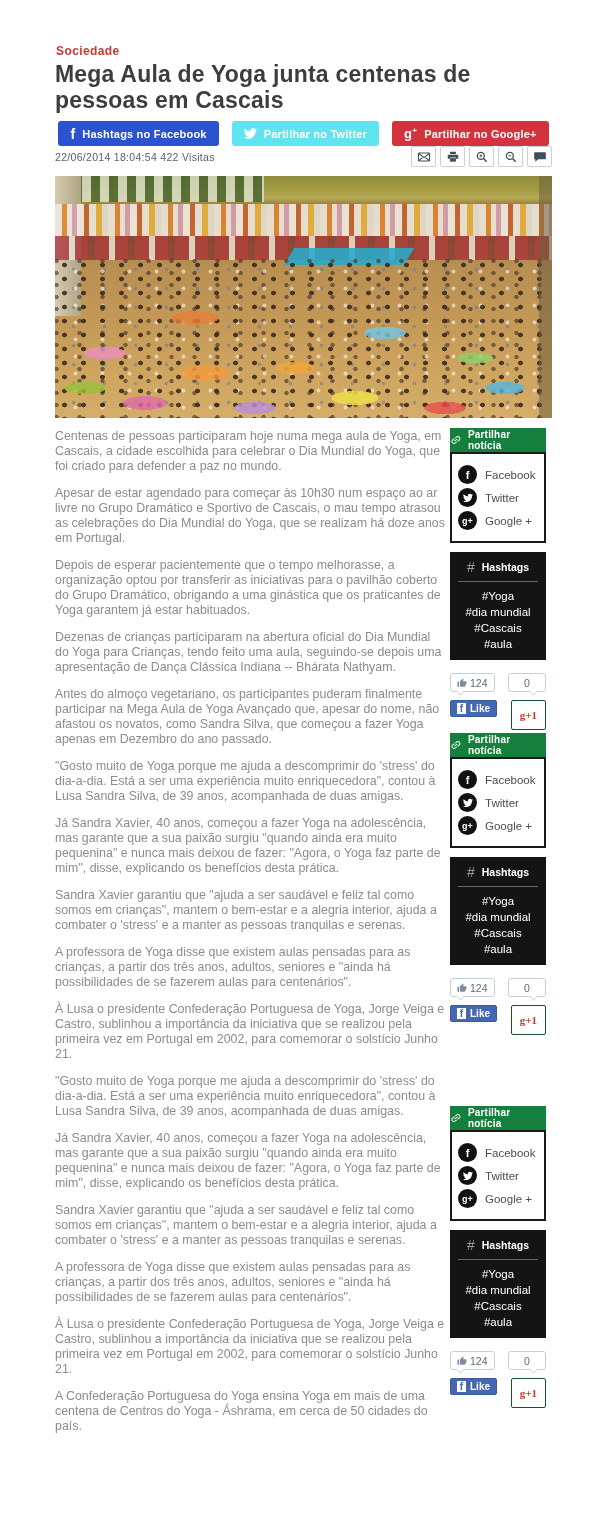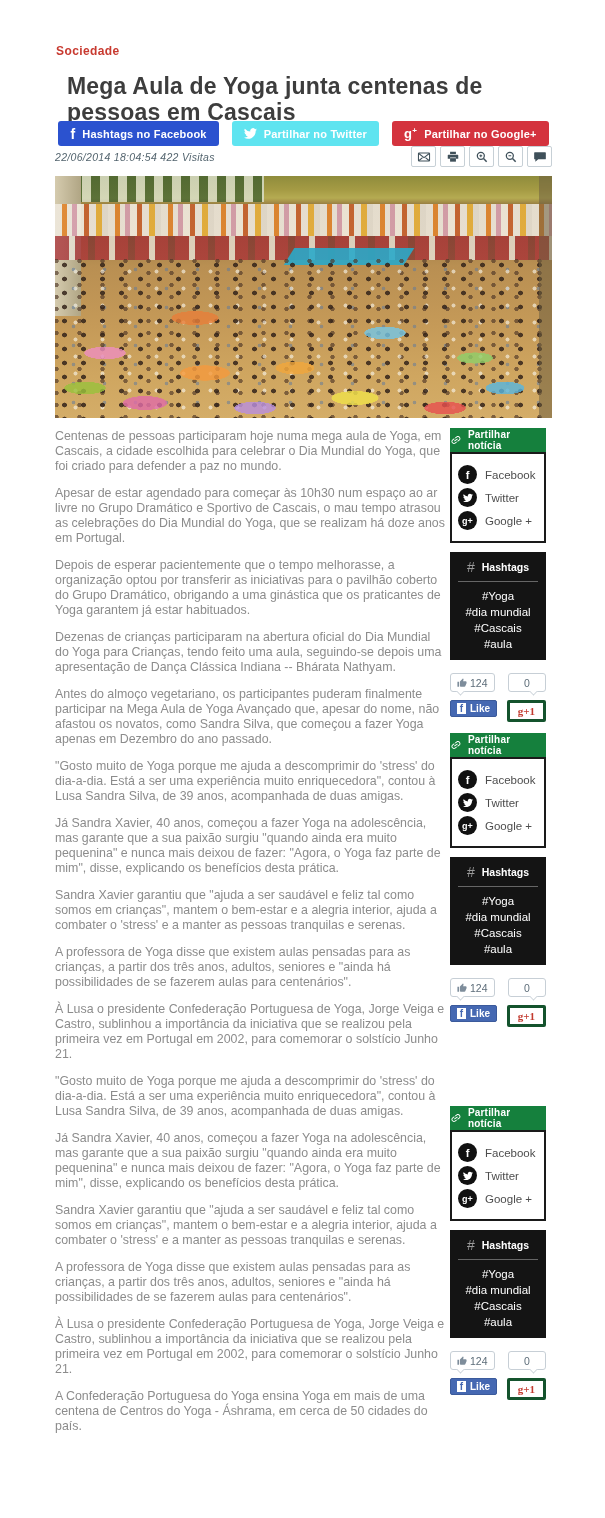--- a/index.html
+++ b/index.html
@@ -1,34 +1,34 @@
 <!DOCTYPE html>
 <html lang="pt"><head>
 <meta charset="utf-8">
 <style>
   html,body{margin:0;padding:0;background:#fff;}
   body{width:605px;height:1518px;font-family:"Liberation Sans",sans-serif;-webkit-font-smoothing:antialiased;}
   .page{position:relative;width:605px;height:1518px;overflow:hidden;background:#fff;border-radius:18px;}
 
   
   .category{position:absolute;left:56px;top:44px;font-size:12px;font-weight:bold;color:#c83a30;letter-spacing:.4px;}
-  .headline{position:absolute;left:55px;top:61px;width:497px;margin:12px;font-size:23px;line-height:26px;font-weight:bold;color:#3d3d3d;letter-spacing:.2px;}
+  .headline{position:absolute;left:55px;top:61px;width:497px;margin:0;font-size:23px;line-height:26px;font-weight:bold;color:#3d3d3d;letter-spacing:.2px;}
 
   .share-row{position:absolute;left:55px;top:121px;width:497px;display:flex;justify-content:center;gap:13px;}
   .share-btn{height:25px;border:0;border-radius:3px;color:#fff;font-size:11px;font-weight:bold;display:flex;align-items:center;gap:7px;padding:0 12px;cursor:pointer;font-family:"Liberation Sans",sans-serif;letter-spacing:.2px;}
   .share-fb{background:#2b52cf;}
   .share-tw{background:#5fe4f0;}
   .share-gp{background:#d4333e;}
   .share-btn .fi{font-size:14px;font-weight:bold;line-height:1;}
   .share-btn svg{width:13px;height:13px;fill:#fff;}
   .gp-glyph{font-size:13px;font-weight:bold;line-height:1;}
   .gp-glyph sup{font-size:8px;}
 
   .meta-row{position:absolute;left:55px;top:146px;width:497px;display:flex;justify-content:space-between;align-items:flex-start;}
-  .meta-text{font-size:10.5px;color:#53646e;letter-spacing:.3px;padding-top:5px;font-style:italic;}
+  .meta-text{font-size:10.5px;color:#53646e;letter-spacing:.3px;padding-top:5px;}
   .tool-icons{display:flex;gap:4px;}
   .tool-btn{width:25px;height:21px;background:#fff;border:1px solid #c7d0d6;border-radius:2px;display:flex;align-items:center;justify-content:center;cursor:pointer;padding:0;}
   .tool-btn svg{width:14px;height:14px;stroke:#3f505a;fill:none;stroke-width:1.8;}
   .tool-btn svg.filled{fill:#3f505a;stroke:none;}
 
   
   .photo{position:absolute;left:55px;top:176px;width:497px;height:242px;overflow:hidden;
     background:linear-gradient(180deg,#8f8c3c 0,#a59b44 14px,#b5ab52 22px,#a58f48 26px,#8b6f3e 30px,#b98f52 90px,#c59a58 150px,#cfa660 200px,#d4ad68 242px);}
   .ph-checker{position:absolute;left:0;top:0;width:42%;height:26px;opacity:.75;
     background:repeating-linear-gradient(90deg,#3f5f2f 0 9px,#dfe6d8 9px 18px);}
@@ -87,21 +87,21 @@
   .sb-likes{margin-top:13px;}
   .like-counts{display:flex;justify-content:space-between;}
   .bubble{position:relative;border:1px solid #c7cfd6;border-radius:3px;height:17px;display:flex;align-items:center;gap:3px;padding:0 6px;font-size:10.5px;color:#5d6d79;background:#fff;}
   .bubble:after{content:"";position:absolute;left:6px;bottom:-4px;width:6px;height:6px;background:#fff;border-right:1px solid #c7cfd6;border-bottom:1px solid #c7cfd6;transform:rotate(45deg) scale(.8);}
   .bubble svg{width:10px;height:10px;fill:#7e8d9b;}
   .bubble-g{min-width:24px;justify-content:center;}
   .bubble-g:after{left:auto;right:8px;}
   .like-btns{display:flex;justify-content:space-between;margin-top:8px;}
   .fb-like{background:#4568b2;border:1px solid #3b5a9b;border-radius:2px;color:#fff;height:17px;display:flex;align-items:center;gap:4px;font-size:10px;font-weight:bold;padding:0 6px;cursor:pointer;font-family:"Liberation Sans",sans-serif;}
   .fb-like .fbox{background:#fff;color:#4568b2;width:9px;height:11px;font-size:10px;font-weight:bold;display:flex;align-items:flex-end;justify-content:center;line-height:1;}
-  .gp-one{background:#fff;border:3px solid #14532d;border-radius:2px;color:#c2392e;height:22px;font-size:11px;font-weight:bold;padding:0 8px;cursor:pointer;font-family:"Liberation Serif",serif;}
+  .gp-one{background:#fff;border:1px solid #14532d;border-radius:2px;color:#c2392e;height:30px;font-size:11px;font-weight:bold;padding:0 8px;cursor:pointer;font-family:"Liberation Serif",serif;}
 </style>
 </head>
 <body>
 
 <div class="page">
 
   <div class="category">Sociedade</div>
   <h1 class="headline">Mega Aula de Yoga junta centenas de pessoas em Cascais</h1>
 
   <div class="share-row">

